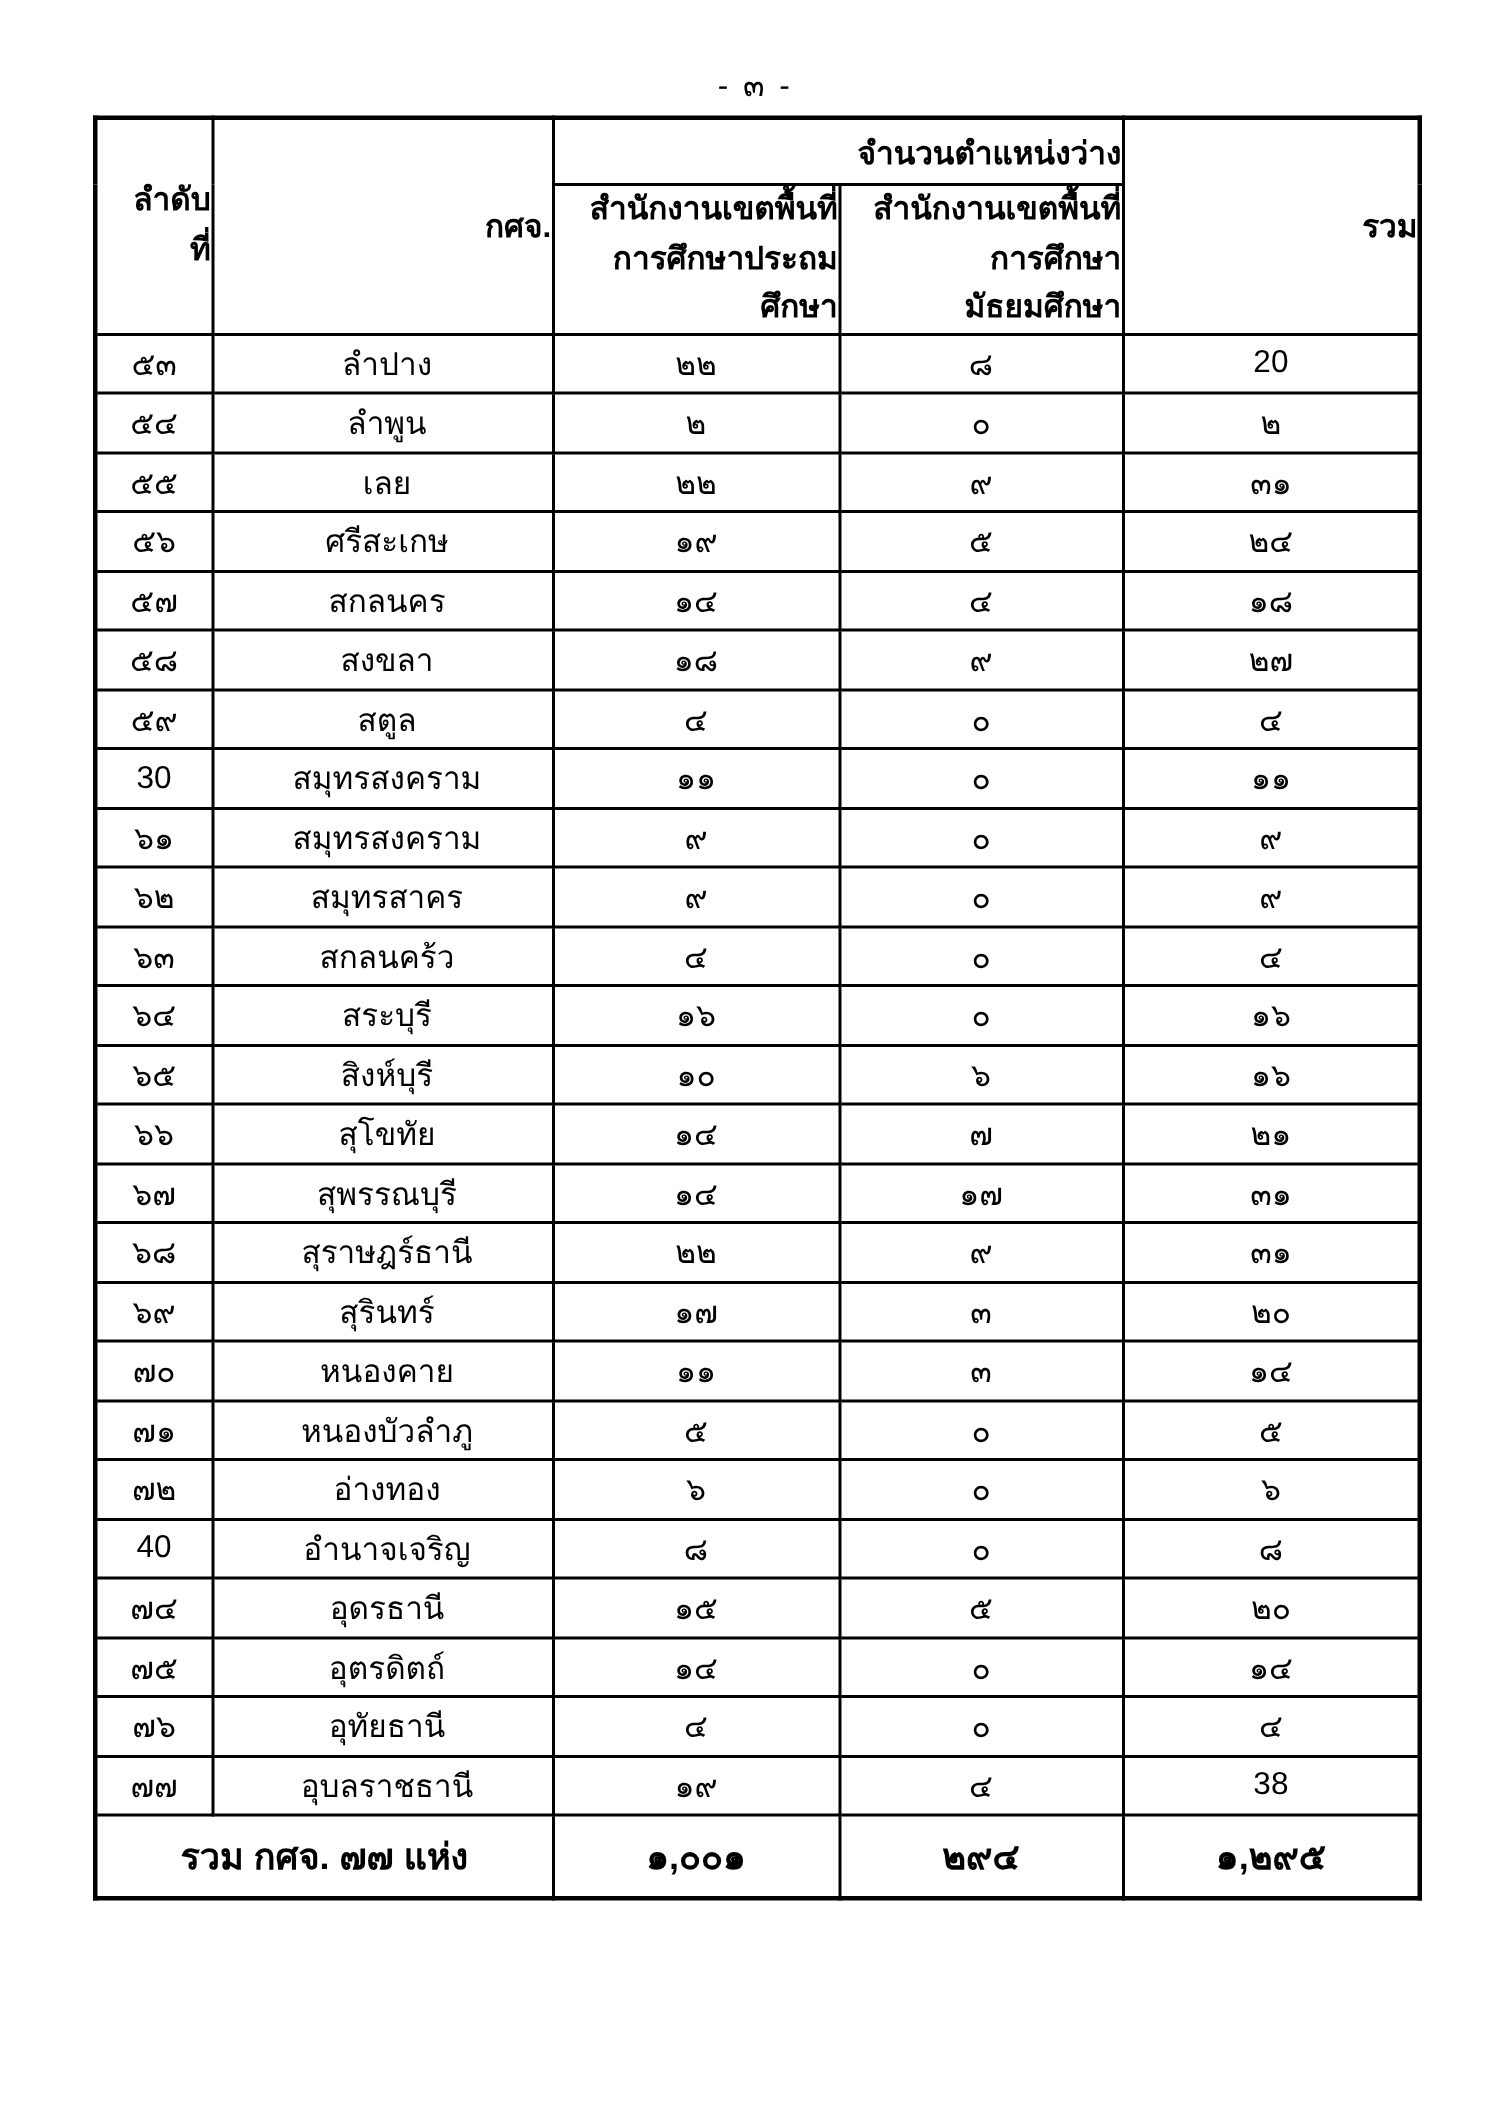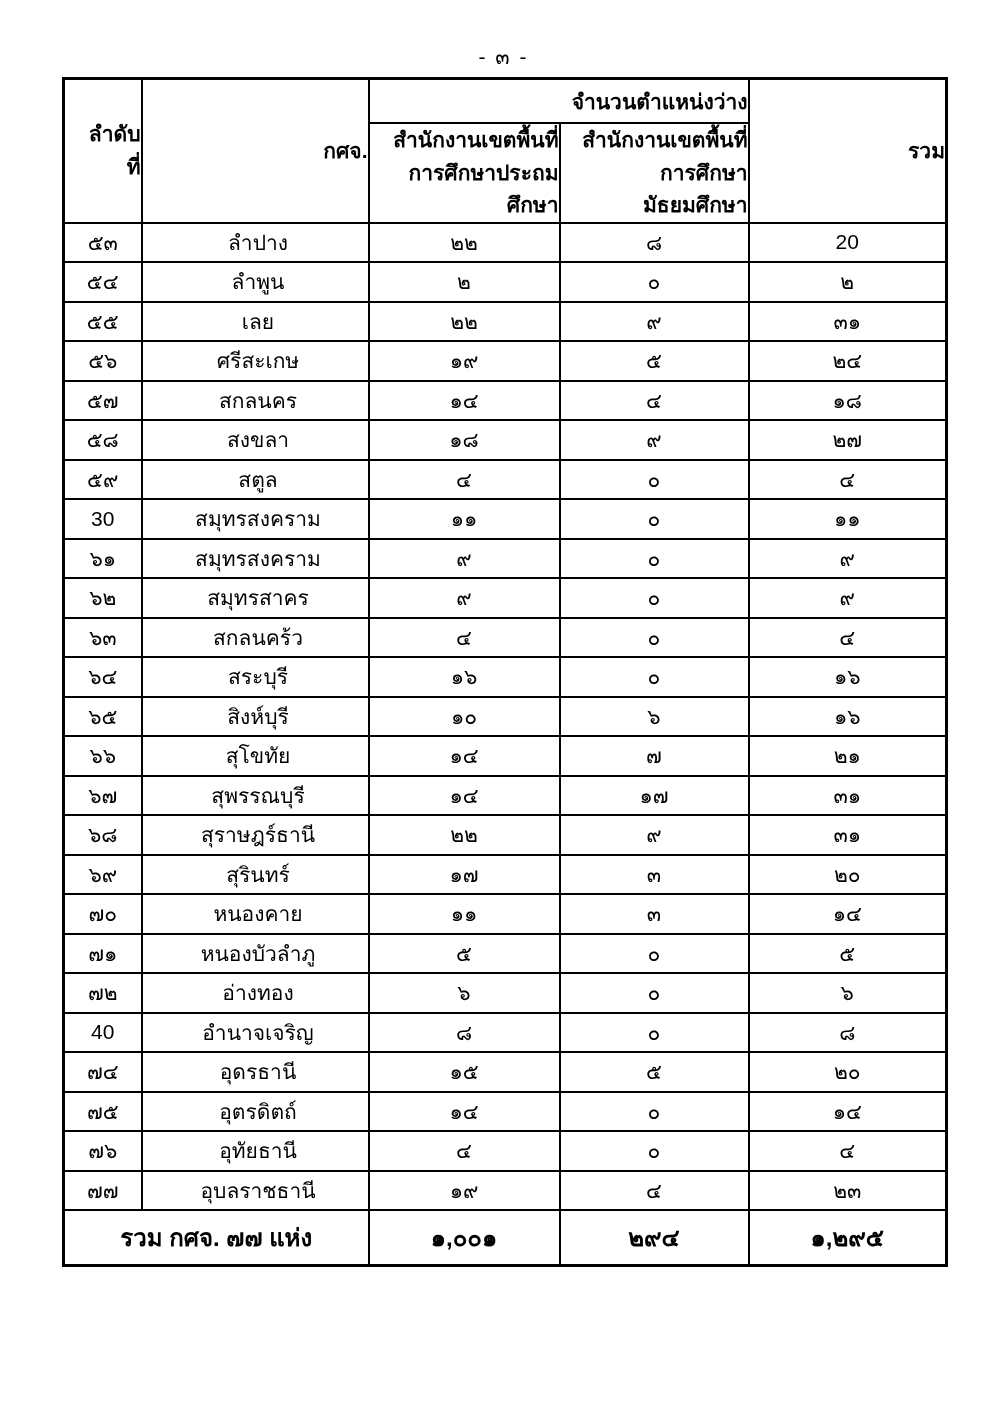--- a/index.html
+++ b/index.html
@@ -297,21 +297,21 @@
     <td>๔</td>
     <td>๐</td>
     <td>๔</td>
   </tr>
 
   <tr>
     <td>๗๗</td>
     <td class="province">อุบลราชธานี</td>
     <td>๑๙</td>
     <td>๔</td>
-    <td>๒๓</td>
+    <td>38</td>
   </tr>
 </tbody>
   <tfoot>
     <tr>
       <td colspan="2">รวม กศจ. ๗๗ แห่ง</td>
       <td>๑,๐๐๑</td>
       <td>๒๙๔</td>
       <td>๑,๒๙๕</td>
     </tr>
   </tfoot>

